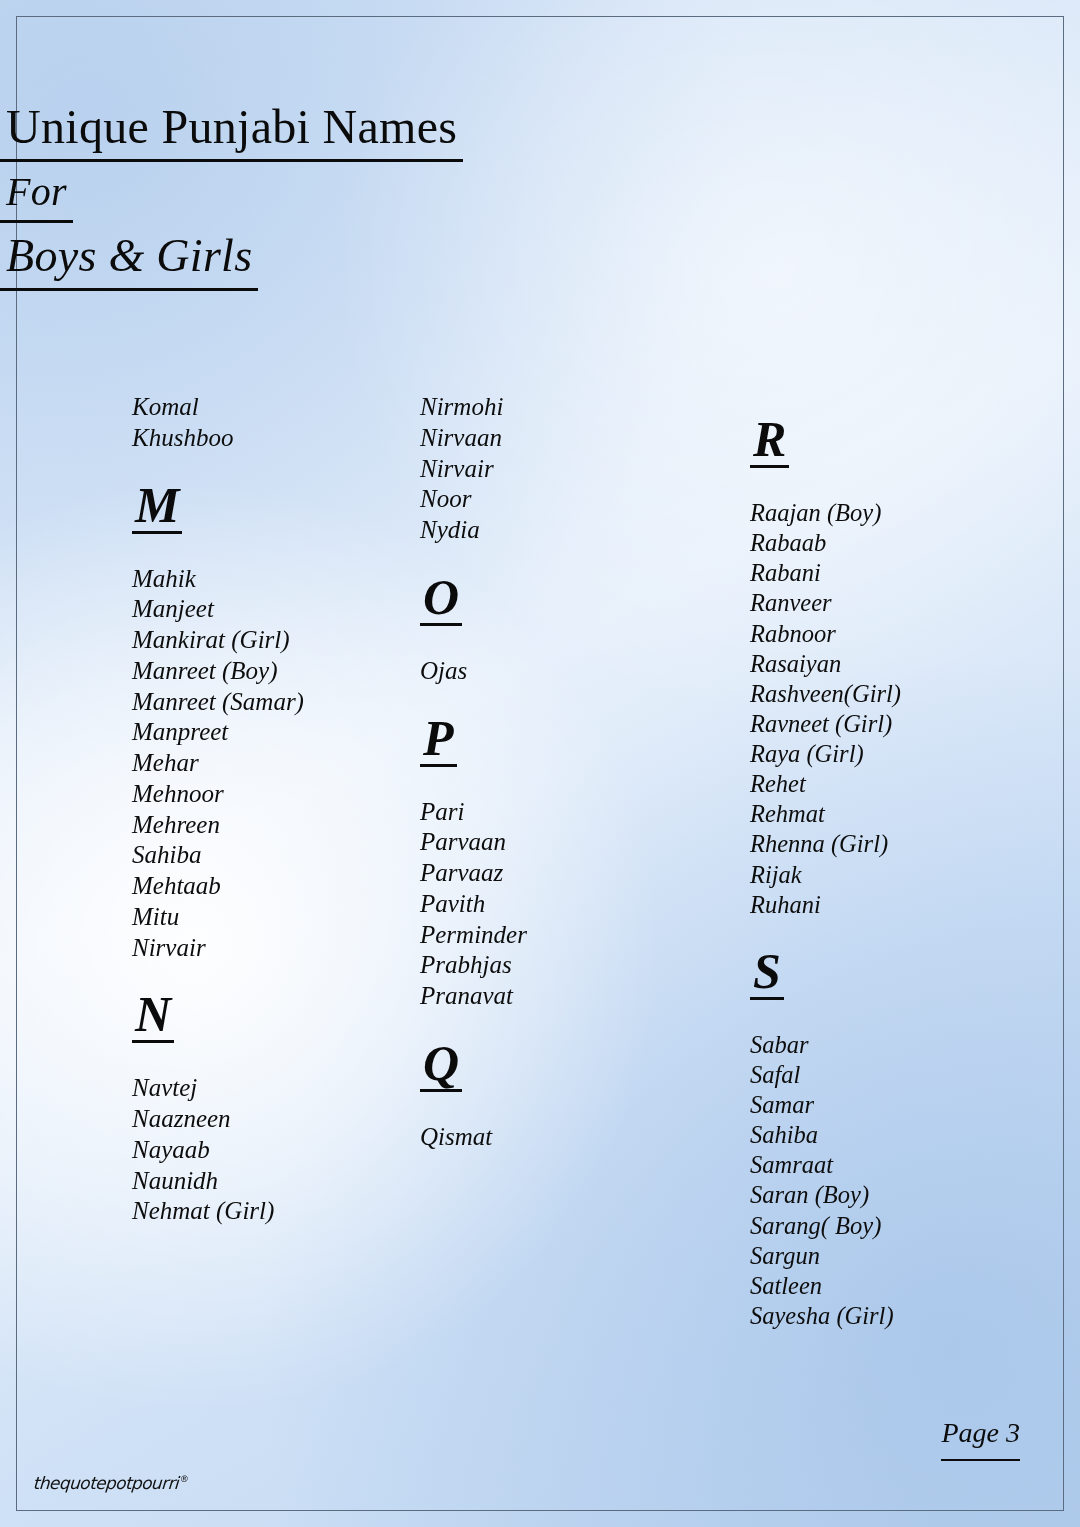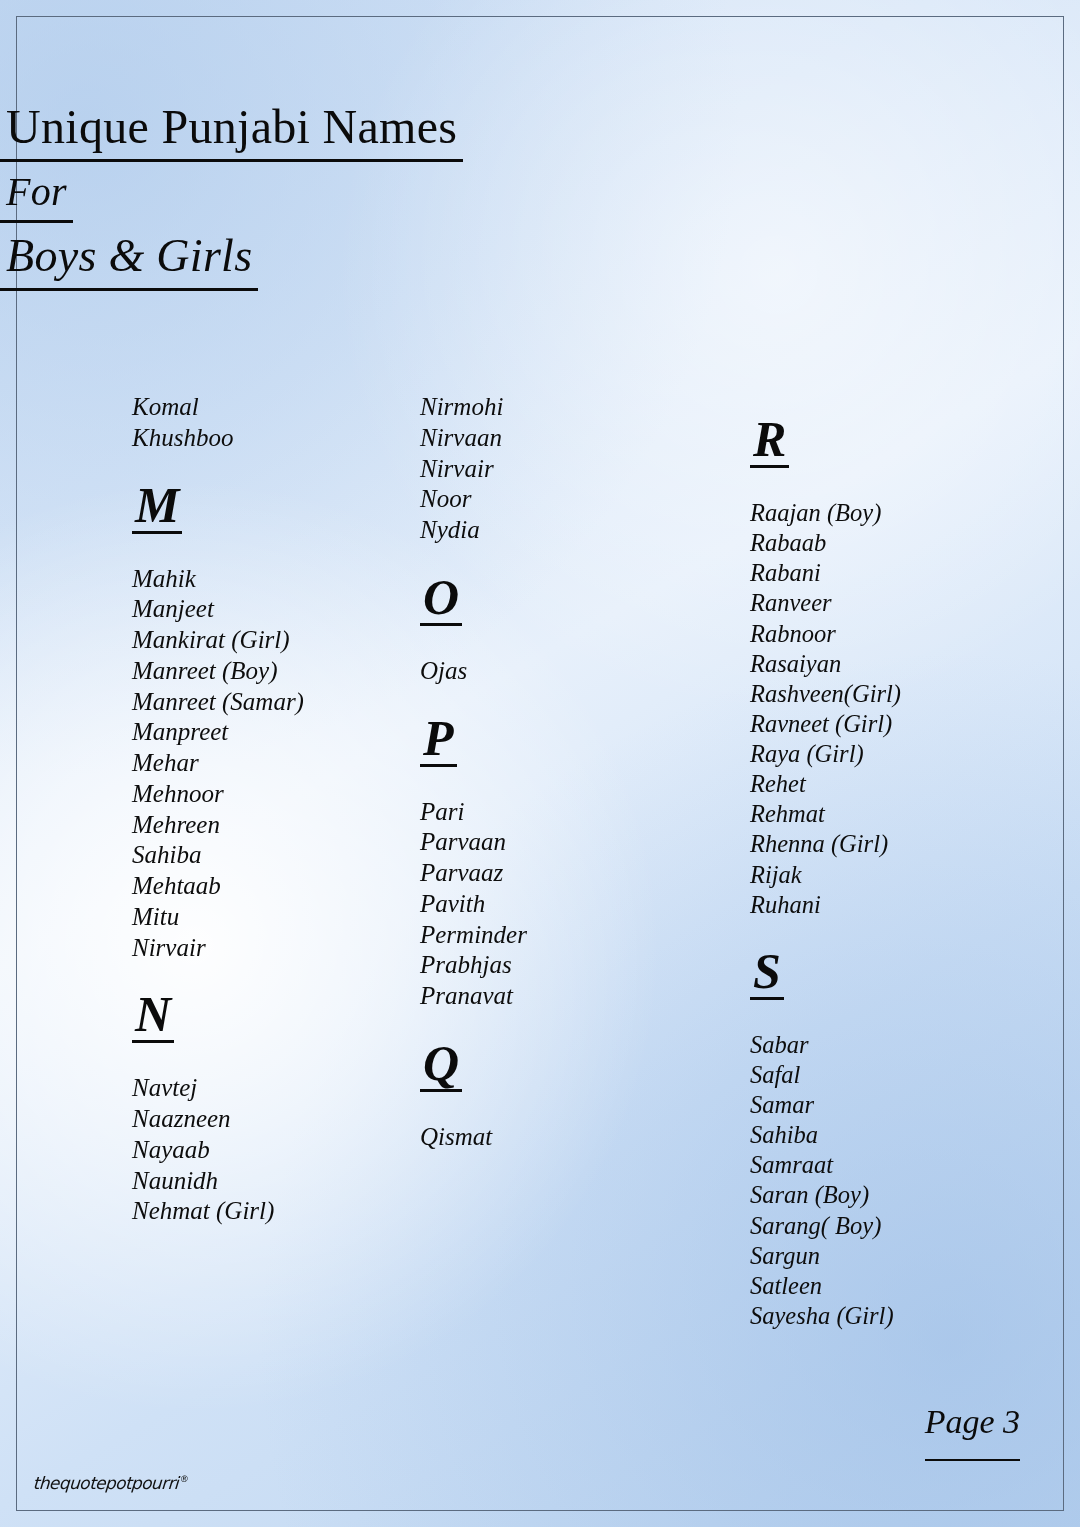--- a/index.html
+++ b/index.html
@@ -93,25 +93,25 @@
     border-bottom: 3px solid #0b0b0b;
     padding: 0 3px 1px 3px;
     margin: 26px 0 30px 0;
   }
   .letter.tight { margin-top: 22px; }
 
   .page-number {
     position: absolute;
     right: 60px;
     bottom: 66px;
-    font-size: 34px;
+    font-size: 28px;
     font-style: italic;
     color: #0b0b0b;
     border-bottom: 2.5px solid #0b0b0b;
-    padding-bottom: 18px;
+    padding-bottom: 10px;
   }
 
   .watermark {
     position: absolute;
     left: 34px;
     bottom: 34px;
     font-family: "DejaVu Sans", sans-serif;
     font-size: 17px;
     font-style: italic;
     color: #121212;

